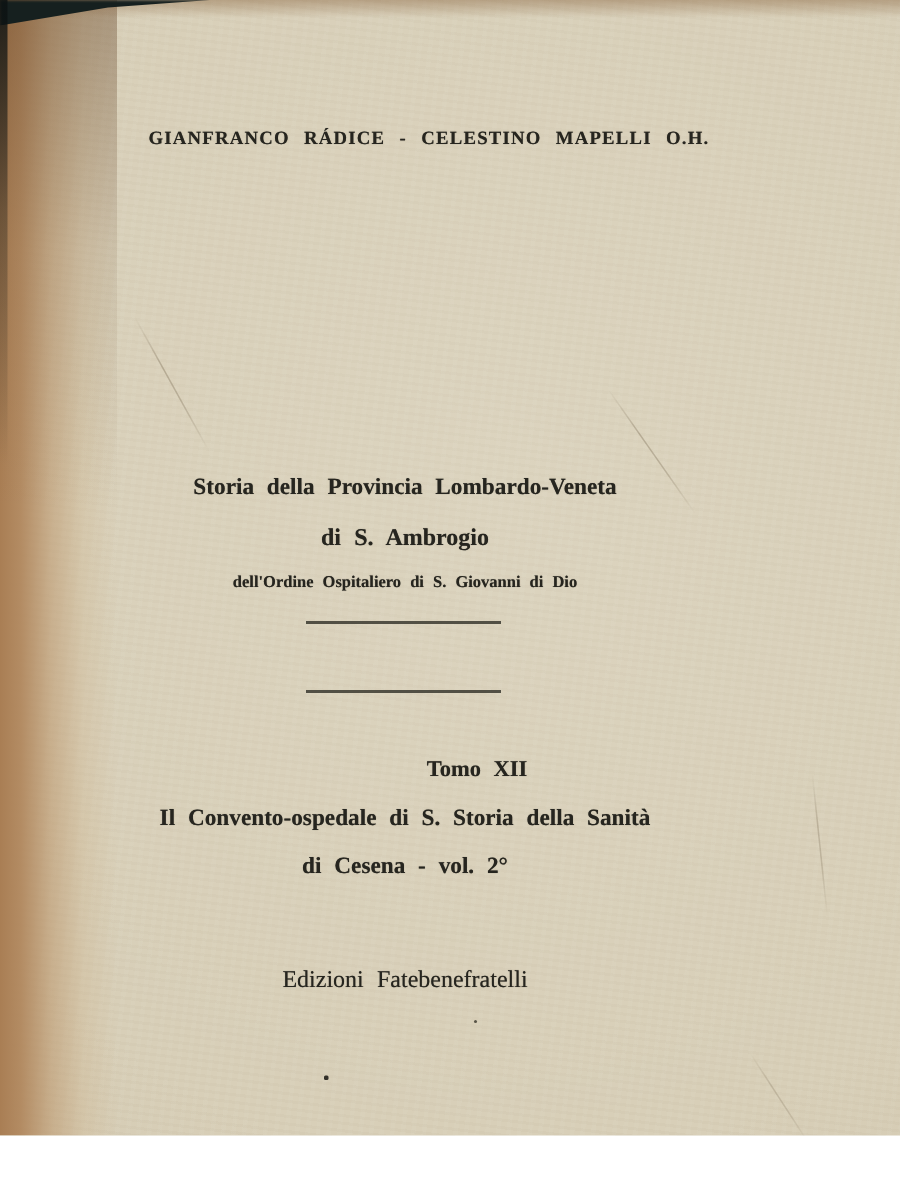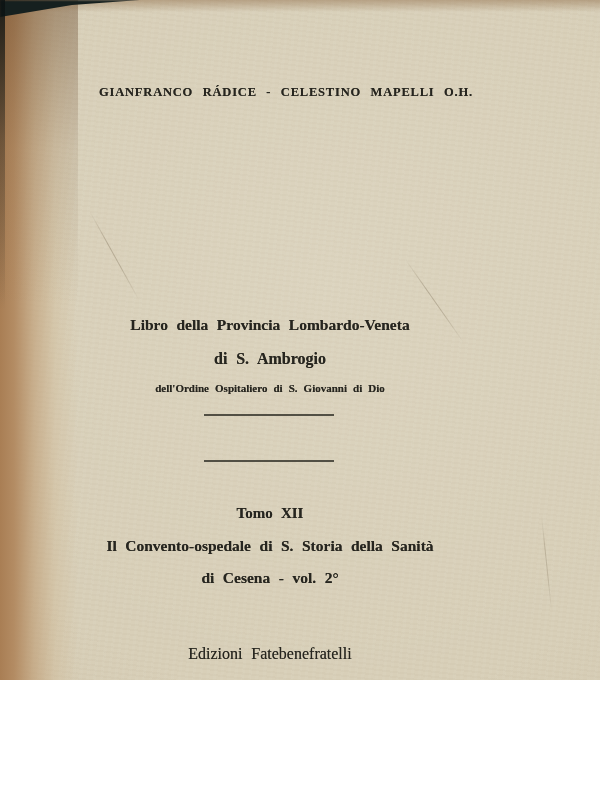--- a/index.html
+++ b/index.html
@@ -6,21 +6,21 @@
     margin: 0;
     padding: 0;
     width: 600px;
     height: 800px;
     overflow: hidden;
     font-family: "Liberation Serif", "DejaVu Serif", serif;
   }
   .scan {
     position: relative;
     width: 600px;
-    height: 680px;
+    height: 757px;
     background:
       radial-gradient(130% 110% at 55% 42%, rgba(255,255,250,0.10) 0%, rgba(255,255,250,0) 55%, rgba(150,122,86,0.16) 100%),
       repeating-linear-gradient(7deg, rgba(120,100,70,0.030) 0 2px, rgba(120,100,70,0) 2px 5px),
       repeating-linear-gradient(97deg, rgba(255,255,248,0.035) 0 3px, rgba(255,255,248,0) 3px 7px),
       var(--paper, #d8cfb8);
     overflow: hidden;
   }
   
   .edge-left {
     position: absolute; left: 0; top: 0; bottom: 0; width: 78px;
@@ -79,21 +79,21 @@
     position: absolute; left: 204px; width: 130px; height: 2px;
     background: #3a382f; opacity: .85;
   }
   .rule1 { top: 414px; }
   .rule2 { top: 460px; }
   .libro {
     top: 425px;
     font-size: 21px; font-weight: 700;
     letter-spacing: 1.4px; word-spacing: 0.35em;
   }
-  .t4 { top: 505px; font-size: 15px; font-weight: 700; }
+  .t4 { top: 505px; font-size: 15px; font-weight: 700; padding-left: 48px; }
   .t5 { top: 537px; font-size: 15.5px; font-weight: 700; }
   .t6 { top: 569px; font-size: 15.5px; font-weight: 700; }
   .publisher { top: 645px; font-size: 16px; font-weight: 400; }
   .speck {
     position: absolute; left: 216px; top: 717px; width: 3px; height: 3px;
     background: #33312a; border-radius: 1px;
   }
   .speck2 {
     position: absolute; left: 316px; top: 680px; width: 2px; height: 2px;
     background: rgba(55,52,42,0.8); border-radius: 1px;
@@ -109,21 +109,21 @@
   <div class="corner-wedge"></div>
   <div class="left-strip"></div>
 
   <div class="scratch s1"></div>
   <div class="scratch s2"></div>
   <div class="scratch s3"></div>
   <div class="scratch s4"></div>
 
   <div class="txt author">GIANFRANCO RÁDICE - CELESTINO MAPELLI O.H.</div>
 
-  <div class="txt t1">Libro della Provincia Lombardo-Veneta</div>
+  <div class="txt t1">Storia della Provincia Lombardo-Veneta</div>
   <div class="txt t2">di S. Ambrogio</div>
   <div class="txt t3">dell'Ordine Ospitaliero di S. Giovanni di Dio</div>
 
   <div class="rule rule1"></div>
   <div class="rule rule2"></div>
 
   <div class="txt t4">Tomo XII</div>
   <div class="txt t5">Il Convento-ospedale di S. Storia della Sanità</div>
   <div class="txt t6">di Cesena - vol. 2°</div>
 

